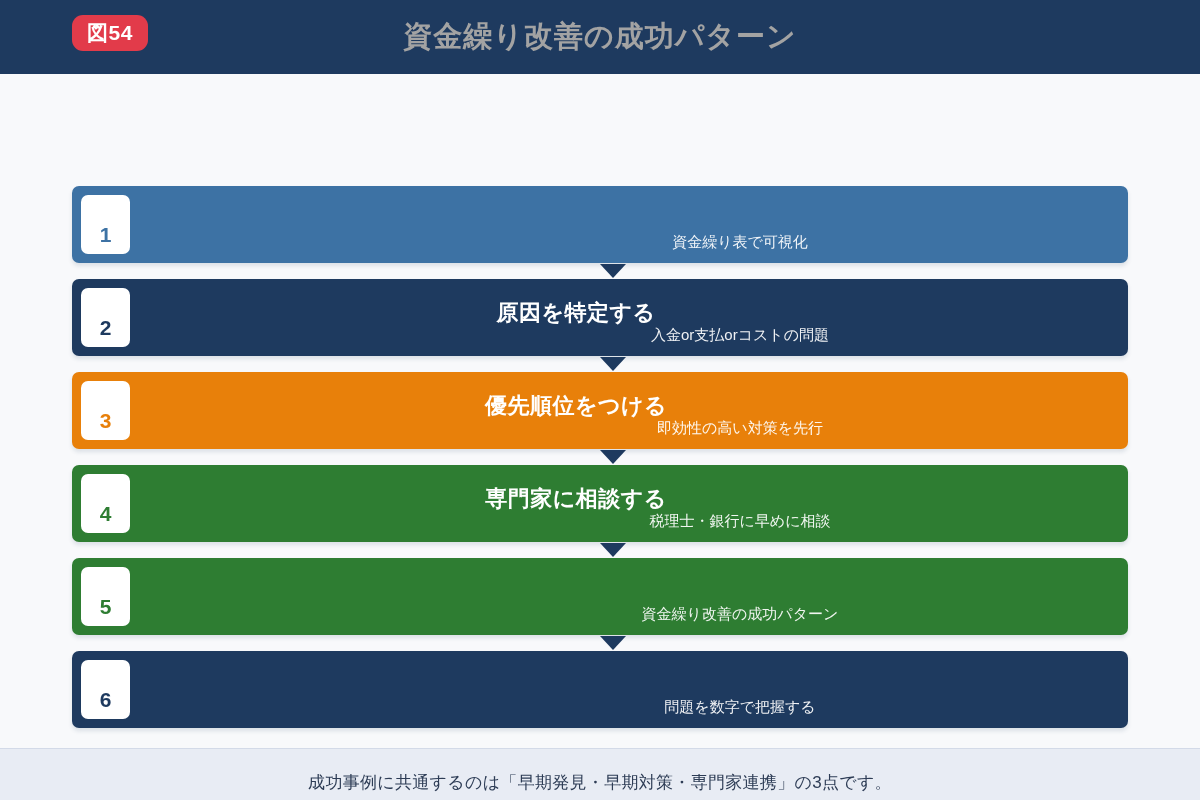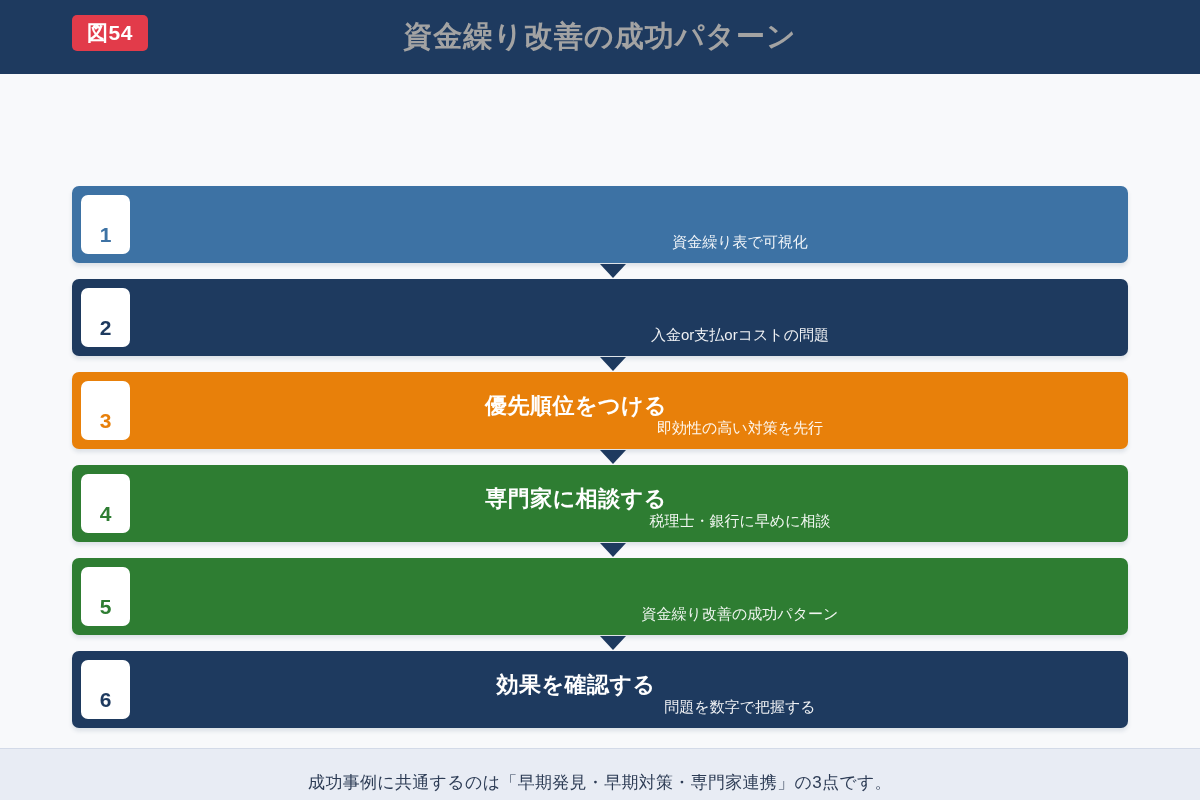--- a/index.html
+++ b/index.html
@@ -31,21 +31,21 @@
     display: flex;
     align-items: center;
     justify-content: center;
   }
   .fig-badge {
     position: absolute;
     left: 72px;
     top: 15px;
     background: #e23b4a;
     color: #ffffff;
-    border-radius: 5px;
+    border-radius: 11px;
     padding: 7px 15px 8px 15px;
     font-size: 21px;
     font-weight: bold;
     line-height: 1;
     letter-spacing: 0.5px;
   }
   .header-title {
     color: #a3a3a3;
     font-size: 29px;
     font-weight: bold;
@@ -182,20 +182,21 @@
         </div>
         <div class="connector">
           <div class="tri"></div>
         </div>
         <div class="step-wrap">
           <div class="step-row" style="background: rgb(30, 58, 95);">
             <div class="step-num-box">
               <div class="step-num" style="color: rgb(30, 58, 95);">2</div>
             </div>
             <div class="step-text">
+              <div class="step-title">原因を特定する</div>
               <div class="step-sub">入金or支払orコストの問題</div>
             </div>
           </div>
         </div>
         <div class="connector">
           <div class="tri"></div>
         </div>
         <div class="step-wrap">
           <div class="step-row" style="background: rgb(232, 128, 10);">
             <div class="step-num-box">
@@ -236,21 +237,20 @@
         </div>
         <div class="connector">
           <div class="tri"></div>
         </div>
         <div class="step-wrap">
           <div class="step-row" style="background: rgb(30, 58, 95);">
             <div class="step-num-box">
               <div class="step-num" style="color: rgb(30, 58, 95);">6</div>
             </div>
             <div class="step-text">
-              <div class="step-title">効果を確認する</div>
               <div class="step-sub">問題を数字で把握する</div>
             </div>
           </div>
         </div>
       </div>
   </div>
 
   <div class="footer">
     <div class="footer-text">成功事例に共通するのは「早期発見・早期対策・専門家連携」の3点です。</div>
   </div>

